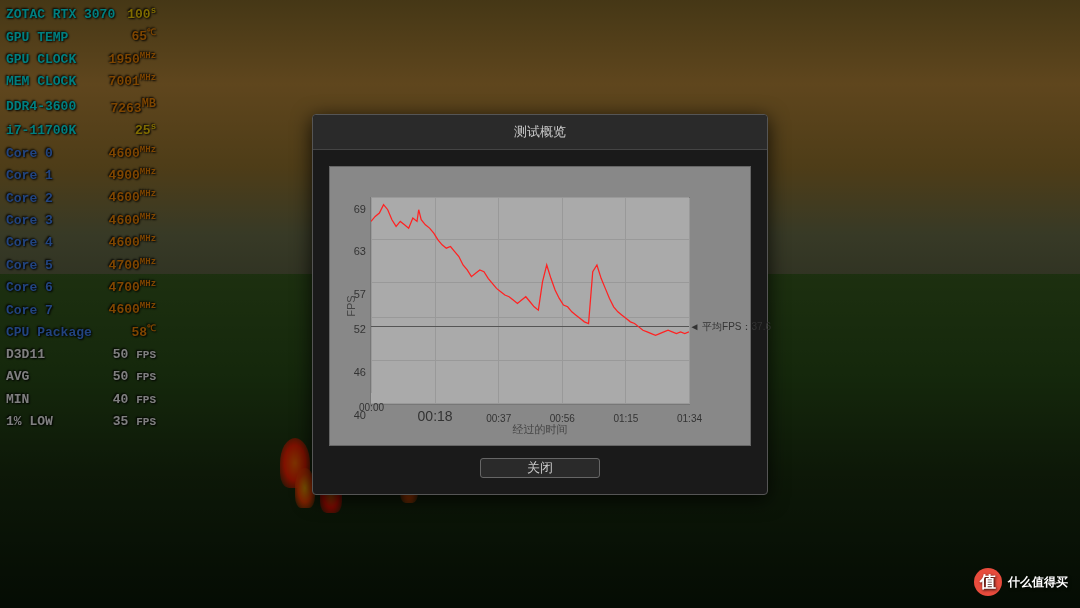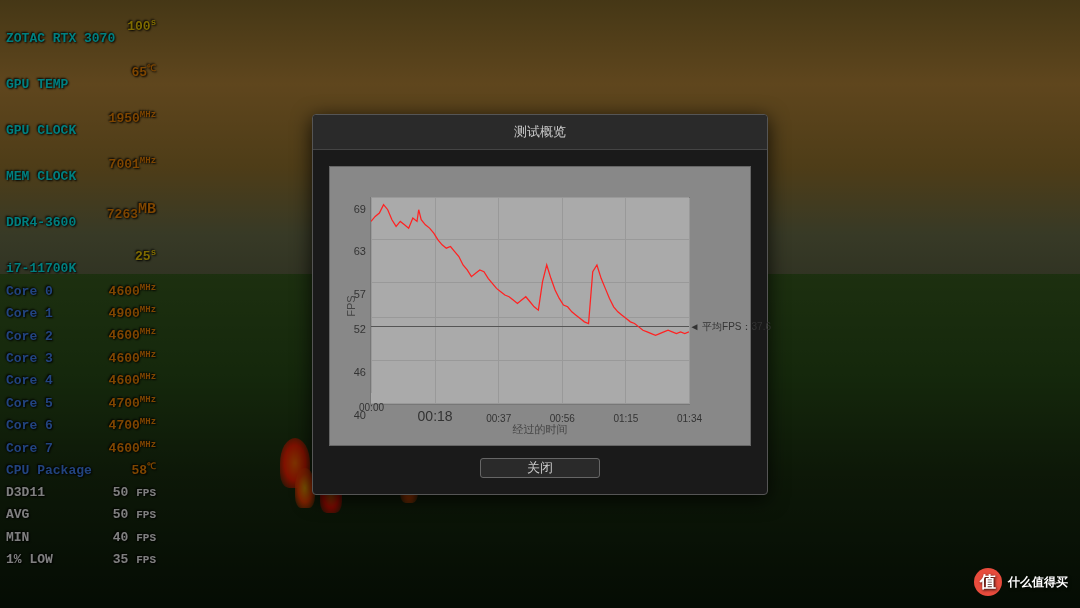--- a/index.html
+++ b/index.html
@@ -71,21 +71,21 @@
     .hud-row {
       display: flex;
       align-items: center;
       gap: 4px;
       white-space: nowrap;
     }
 
     .hud-label { }
     .hud-value { margin-left: auto; padding-left: 8px; }
 
-    .color-cyan { color: #00FFFF; margin-top: 24px; }
+    .color-cyan { color: #00FFFF; }
     .color-orange { color: #FF8C00; }
     .color-yellow { color: #FFD700; }
     .color-blue { color: #4488FF; }
     .color-white { color: #FFFFFF; }
 
     
     #modal-overlay {
       position: absolute;
       inset: 0;
       background: rgba(0,0,0,0.5);
@@ -244,21 +244,21 @@
   <div class="hud-row">
     <span class="hud-label color-cyan">GPU CLOCK</span>
     <span class="hud-value color-orange">1950<sup class="color-orange" style="font-size:9px">MHz</sup></span>
   </div>
   <div class="hud-row">
     <span class="hud-label color-cyan">MEM CLOCK</span>
     <span class="hud-value color-orange">7001<sup class="color-orange" style="font-size:9px">MHz</sup></span>
   </div>
   <div class="hud-row">
     <span class="hud-label color-cyan">DDR4-3600</span>
-    <span class="hud-value color-orange">7263<sup class="color-orange" style="font-size:15px">MB</sup></span>
+    <span class="hud-value color-orange">7263<sup class="color-orange" style="font-size:12px">MB</sup></span>
   </div>
   <div class="hud-row">
     <span class="hud-label color-cyan">i7-11700K</span>
     <span class="hud-value color-yellow">25<sup class="color-yellow" style="font-size:9px">s</sup></span>
   </div>
   <div class="hud-row">
     <span class="hud-label color-blue">Core 0</span>
     <span class="hud-value color-orange">4600<sup class="color-orange" style="font-size:9px">MHz</sup></span>
   </div>
   <div class="hud-row">

